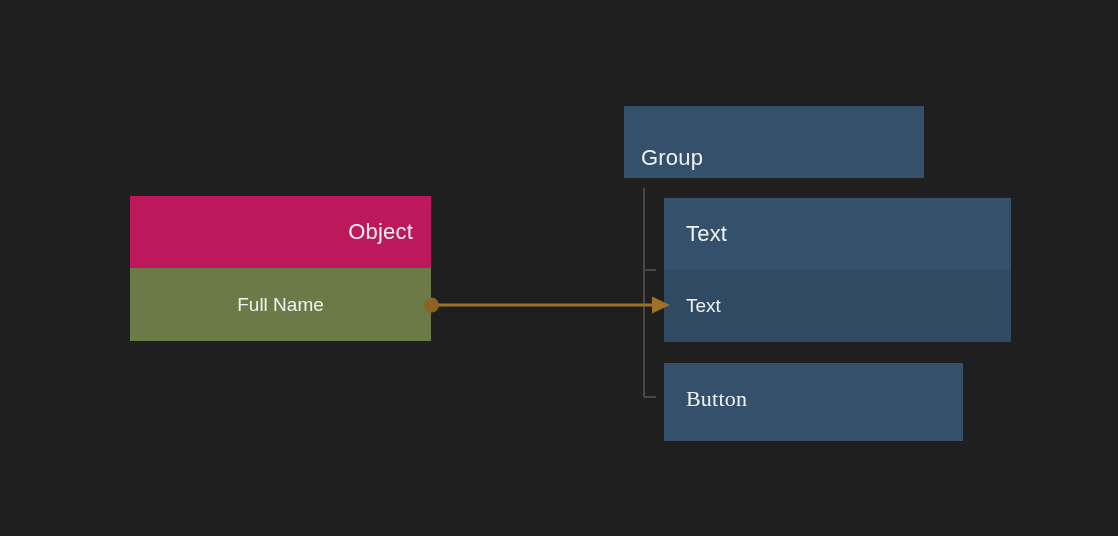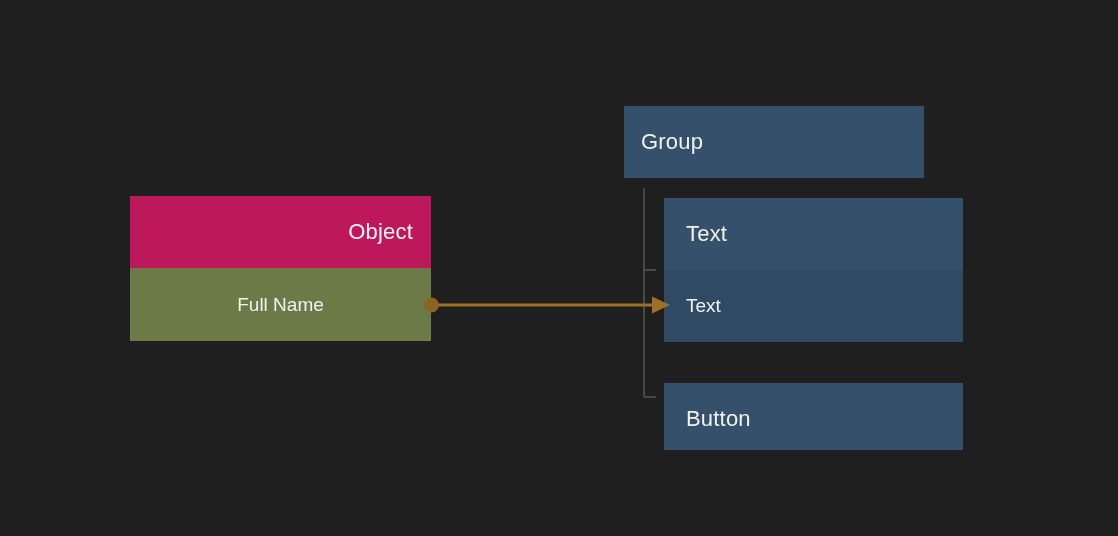--- a/index.html
+++ b/index.html
@@ -34,25 +34,25 @@
   
   .object-node { left: 130px; top: 196px; width: 301px; }
   .object-node .node-header { padding: 0 18px; }
   .object-node .node-row {
     height: 73px;
     justify-content: center;
     padding: 0 19px;
   }
   
   .group-node  { left: 624px; top: 106px; width: 300px; height: 72px; }
-  .group-node .node-header { padding: 0 17px; }
-  .text-node   { left: 664px; top: 198px; width: 299px; }
+  .group-node .node-header { padding: 16px 17px; }
+  .text-node   { left: 664px; top: 198px; width: 347px; }
   .text-node .node-header { padding: 0 22px; }
   .text-node .node-row { height: 72px; padding: 0 22px; }
-  .button-node { left: 664px; top: 383px; width: 299px; height: 67px; }
+  .button-node { left: 664px; top: 363px; width: 299px; height: 78px; font-family: Liberation Serif, serif; }
   .button-node .node-header { padding: 0 22px; }
 
   .overlay {
     position: absolute;
     left: 0;
     top: 0;
     pointer-events: none;
   }
 </style>
 </head>

